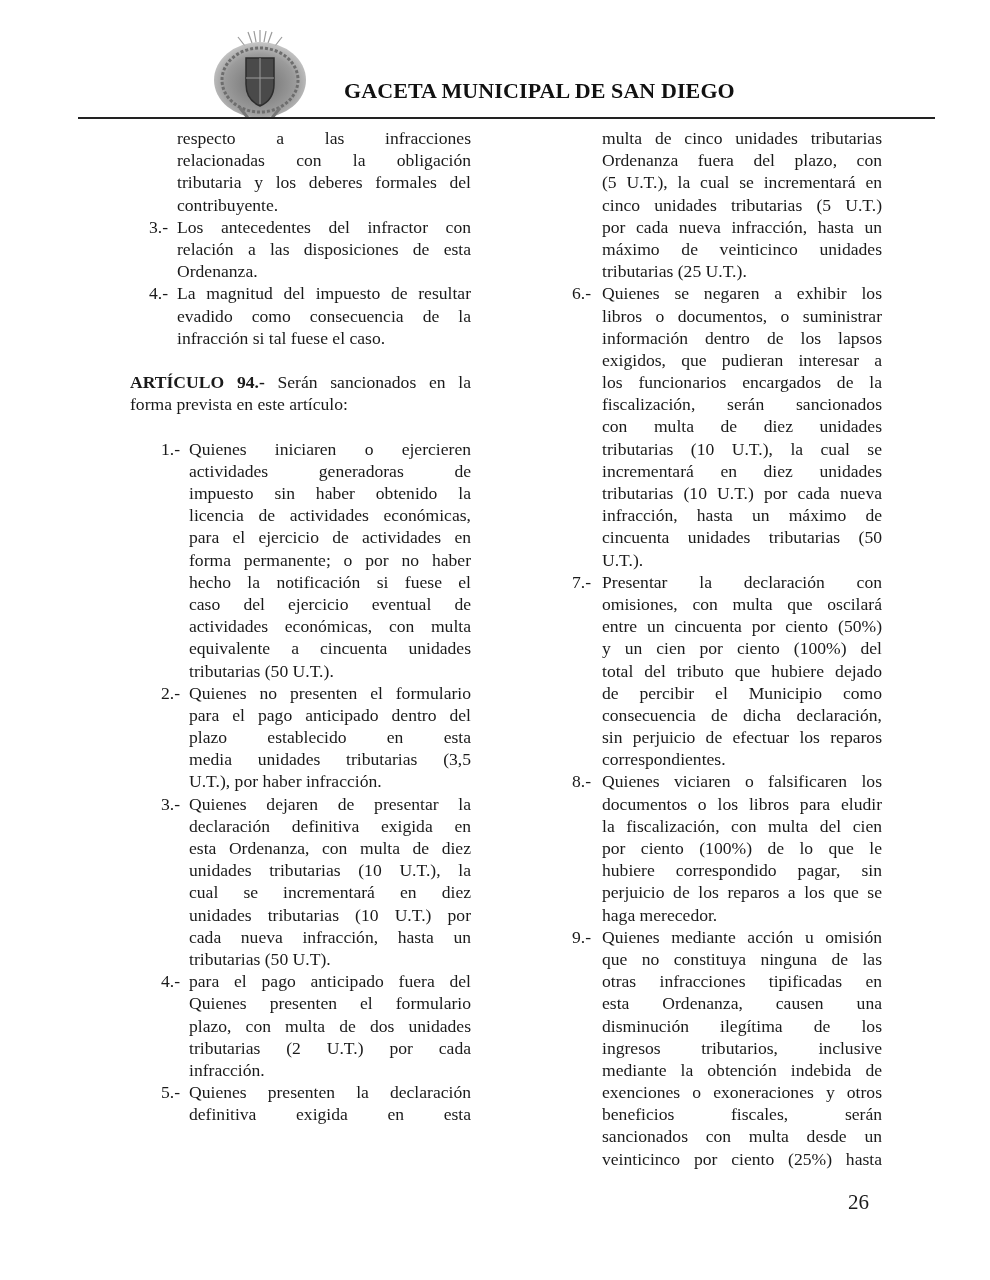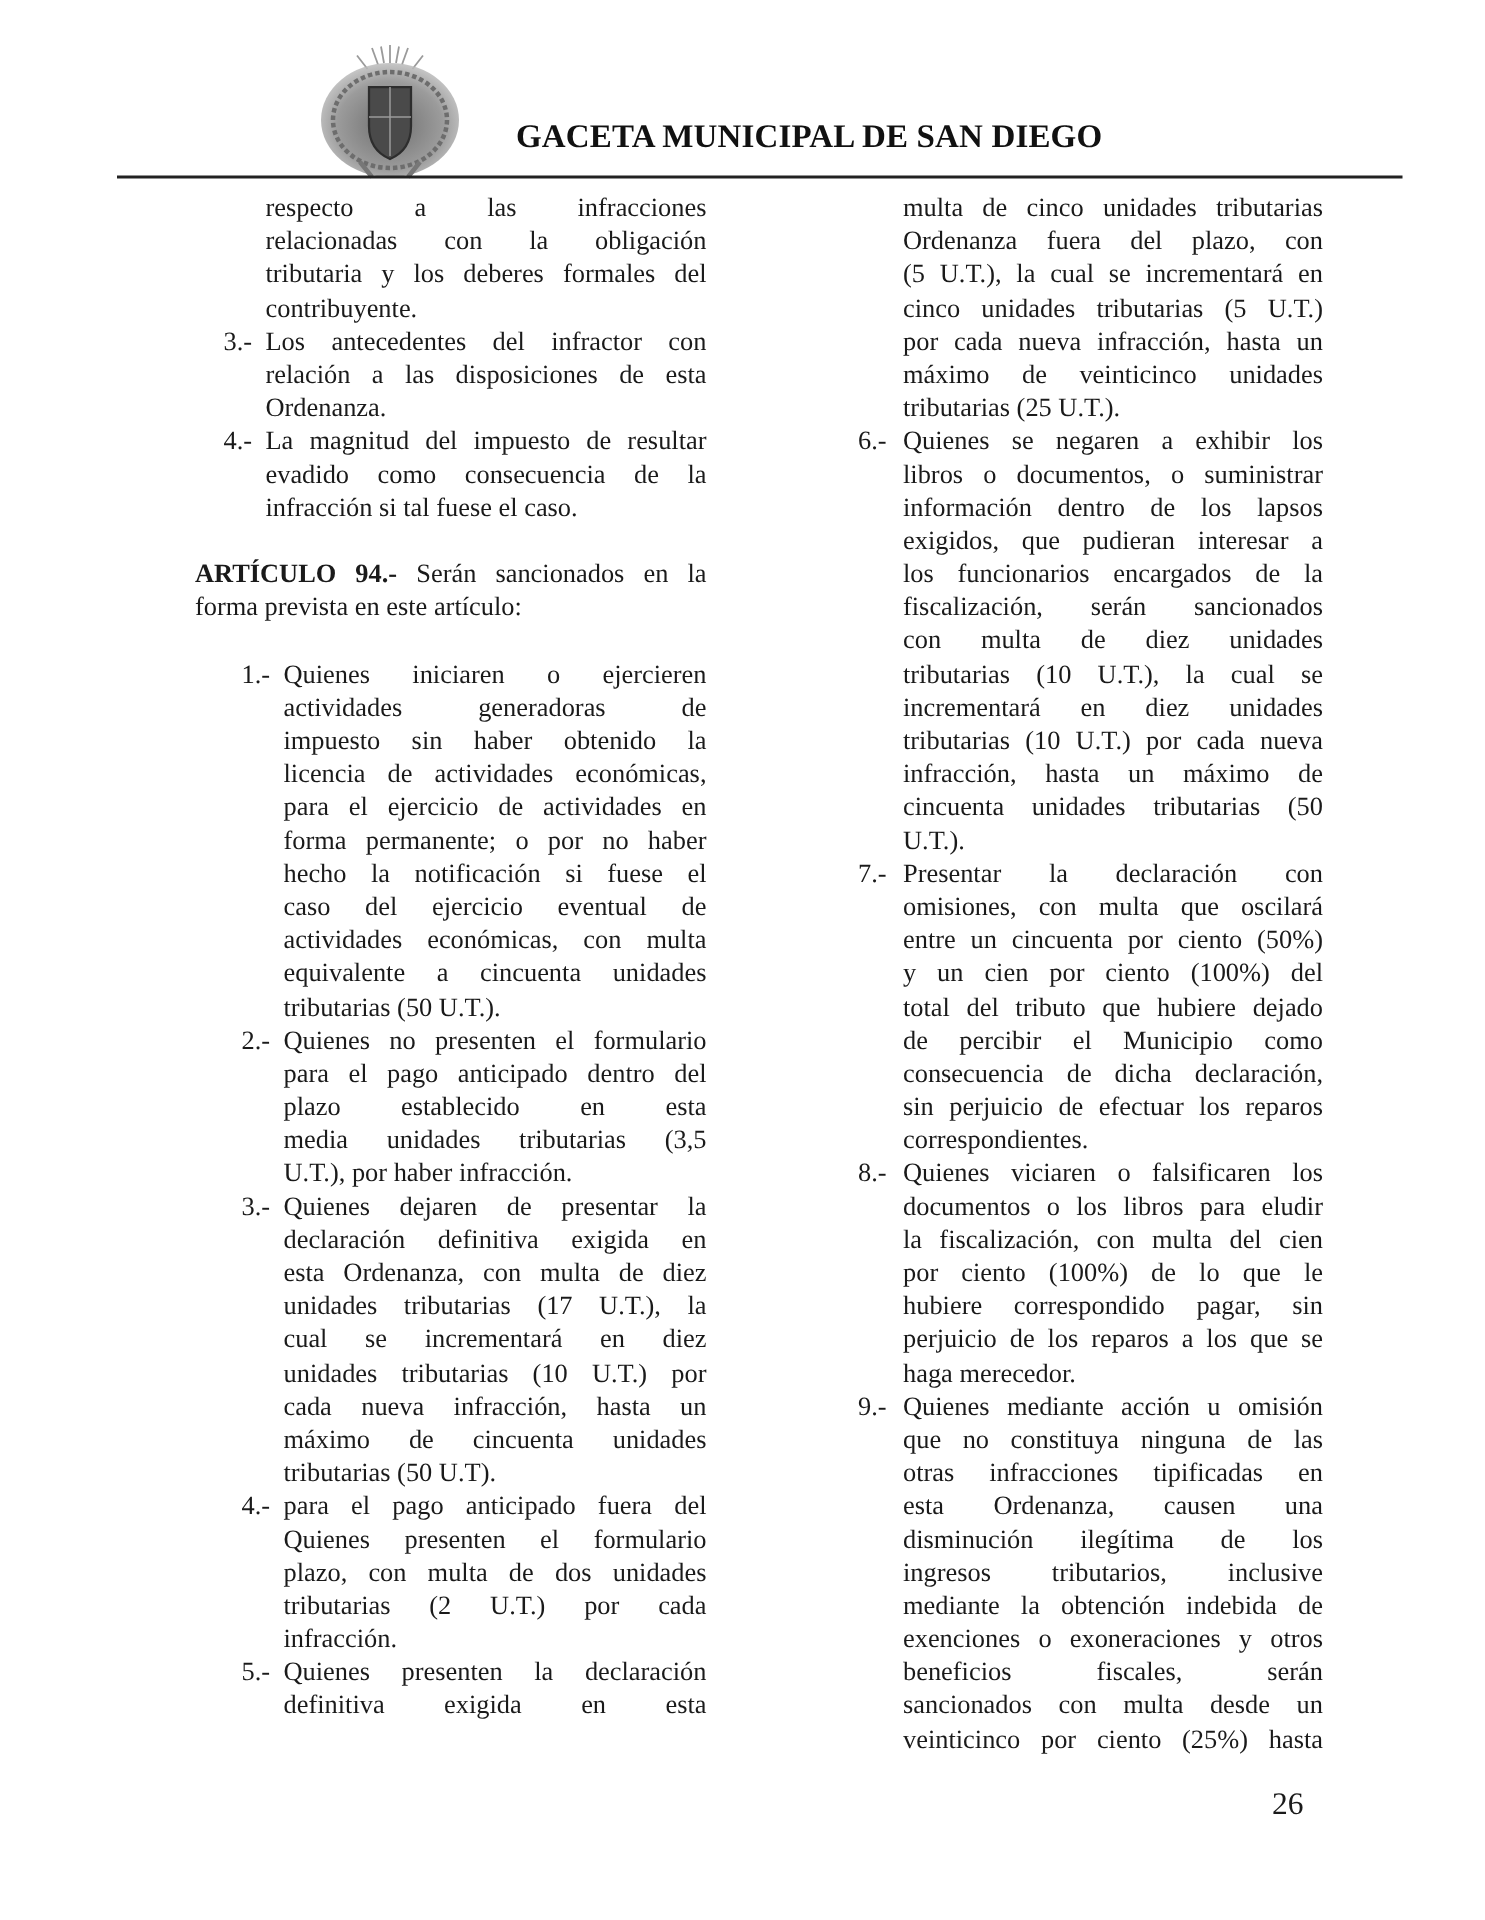--- a/index.html
+++ b/index.html
@@ -110,25 +110,24 @@
           <div class="ln">para el pago anticipado dentro del</div>
           <div class="ln">plazo establecido en esta</div>
           <div class="ln">media unidades tributarias (3,5</div>
           <div class="ln last">U.T.), por haber infracción.</div>
         </div>
         <div class="item" style="padding-left: 59px;">
           <span class="num" style="left: 31px;">3.-</span>
           <div class="ln">Quienes dejaren de presentar la</div>
           <div class="ln">declaración definitiva exigida en</div>
           <div class="ln">esta Ordenanza, con multa de diez</div>
-          <div class="ln">unidades tributarias (17 U.T.), la</div>
+          <div class="ln">unidades tributarias (10 U.T.), la</div>
           <div class="ln">cual se incrementará en diez</div>
           <div class="ln">unidades tributarias (10 U.T.) por</div>
           <div class="ln">cada nueva infracción, hasta un</div>
-          <div class="ln">máximo de cincuenta unidades</div>
           <div class="ln last">tributarias (50 U.T).</div>
         </div>
         <div class="item" style="padding-left: 59px;">
           <span class="num" style="left: 31px;">4.-</span>
           <div class="ln">para el pago anticipado fuera del</div>
           <div class="ln">Quienes presenten el formulario</div>
           <div class="ln">plazo, con multa de dos unidades</div>
           <div class="ln">tributarias (2 U.T.) por cada</div>
           <div class="ln last">infracción.</div>
         </div>

